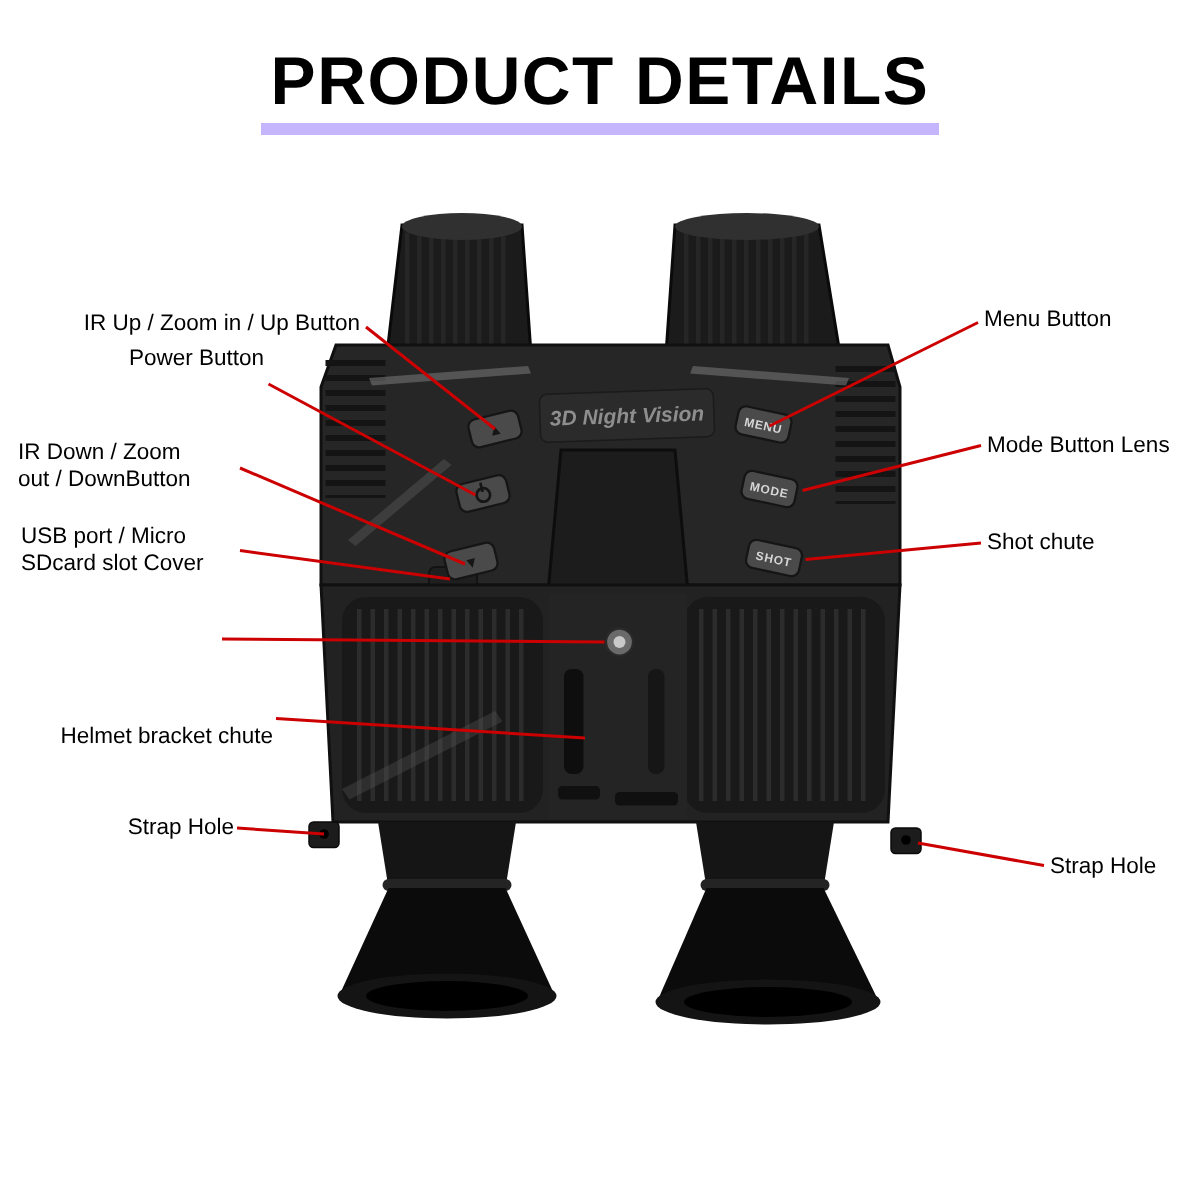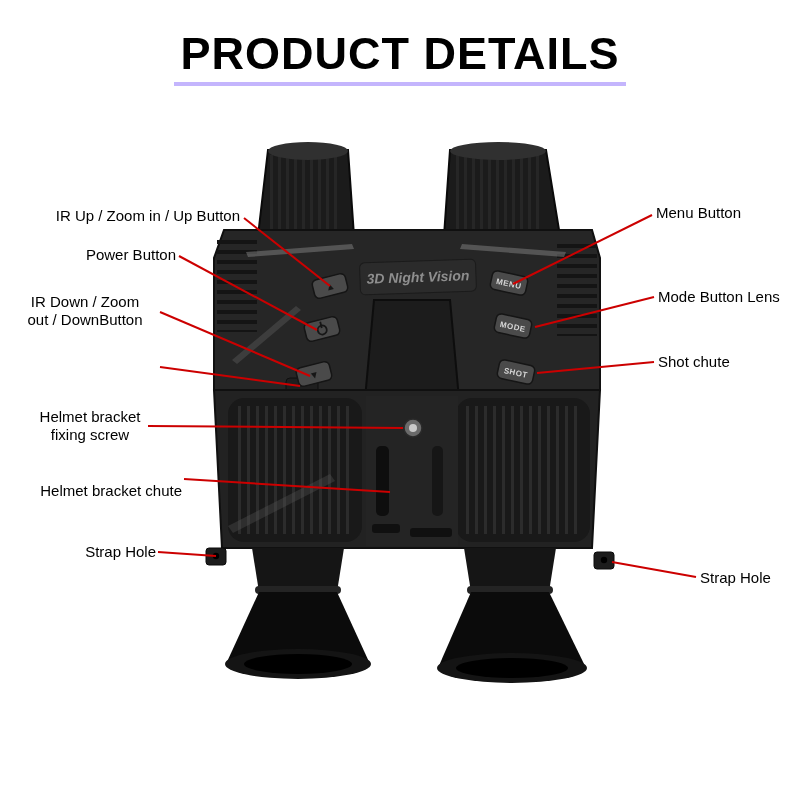--- a/index.html
+++ b/index.html
@@ -5,27 +5,27 @@
   * { margin:0; padding:0; box-sizing:border-box; }
   html,body { background:#ffffff; }
   .stage {
     position:relative; width:800px; height:800px; margin:0 auto;
     background:#ffffff; overflow:hidden;
     font-family:"Liberation Sans", sans-serif;
   }
   .title-wrap { position:absolute; top:28px; left:0; width:100%; text-align:center; }
   .title {
     display:inline-block; font-size:45px; font-weight:bold; letter-spacing:1px;
-    color:#000; border-bottom:4px solid #c4b5fd; padding:0 6px 2px 6px;
+    color:#000; border-bottom:8px solid #c4b5fd; padding:0 6px 2px 6px;
   }
   .lbl {
     position:absolute; font-size:15px; line-height:1.2; color:#000;
     white-space:pre-line;
   }
-  .al-r { text-align:right; } .al-c { text-align:center; } .al-l { text-align:left; }
+  .al-r { text-align:right; } .al-c { text-align:left; } .al-l { text-align:left; }
   svg.scene { position:absolute; left:0; top:0; }
   svg text { font-family:"Liberation Sans", sans-serif; }
 </style>
 </head>
 <body>
 
 <div class="stage">
 
   <div class="title-wrap">
     <h1 class="title">PRODUCT DETAILS</h1>
@@ -151,25 +151,25 @@
       <line x1="184" y1="479" x2="390" y2="492"></line>
       <line x1="158" y1="552" x2="216" y2="556"></line>
       <line x1="652" y1="215" x2="513" y2="284"></line>
       <line x1="654" y1="297" x2="535" y2="327"></line>
       <line x1="654" y1="362" x2="537" y2="373"></line>
       <line x1="696" y1="577" x2="612" y2="562"></line>
     </g>
   </svg>
 
   <div class="lbl al-r" style="top:207px; left:24px;  width:216px;">IR Up / Zoom in / Up Button</div>
-  <div class="lbl al-r" style="top:246px; left:24px;  width:152px;">Power Button</div>
+  <div class="lbl al-r" style="top:230px; left:24px;  width:152px;">Power Button</div>
   <div class="lbl al-c" style="top:293px; left:12px;  width:146px;">IR Down / Zoom
 out / DownButton</div>
-  <div class="lbl al-c" style="top:408px; left:34px;  width:112px;">Helmet bracket
-fixing screw</div>
+  <div class="lbl al-c" style="top:349px; left:14px;  width:144px;">USB port / Micro
+SDcard slot Cover</div>
   <div class="lbl al-r" style="top:482px; left:22px;  width:160px;">Helmet bracket chute</div>
   <div class="lbl al-r" style="top:543px; left:32px;  width:124px;">Strap Hole</div>
 
   <div class="lbl al-l" style="top:204px; left:656px; width:150px;">Menu Button</div>
   <div class="lbl al-l" style="top:288px; left:658px; width:160px;">Mode Button Lens</div>
   <div class="lbl al-l" style="top:353px; left:658px; width:140px;">Shot chute</div>
   <div class="lbl al-l" style="top:569px; left:700px; width:110px;">Strap Hole</div>
 
 </div>
 

